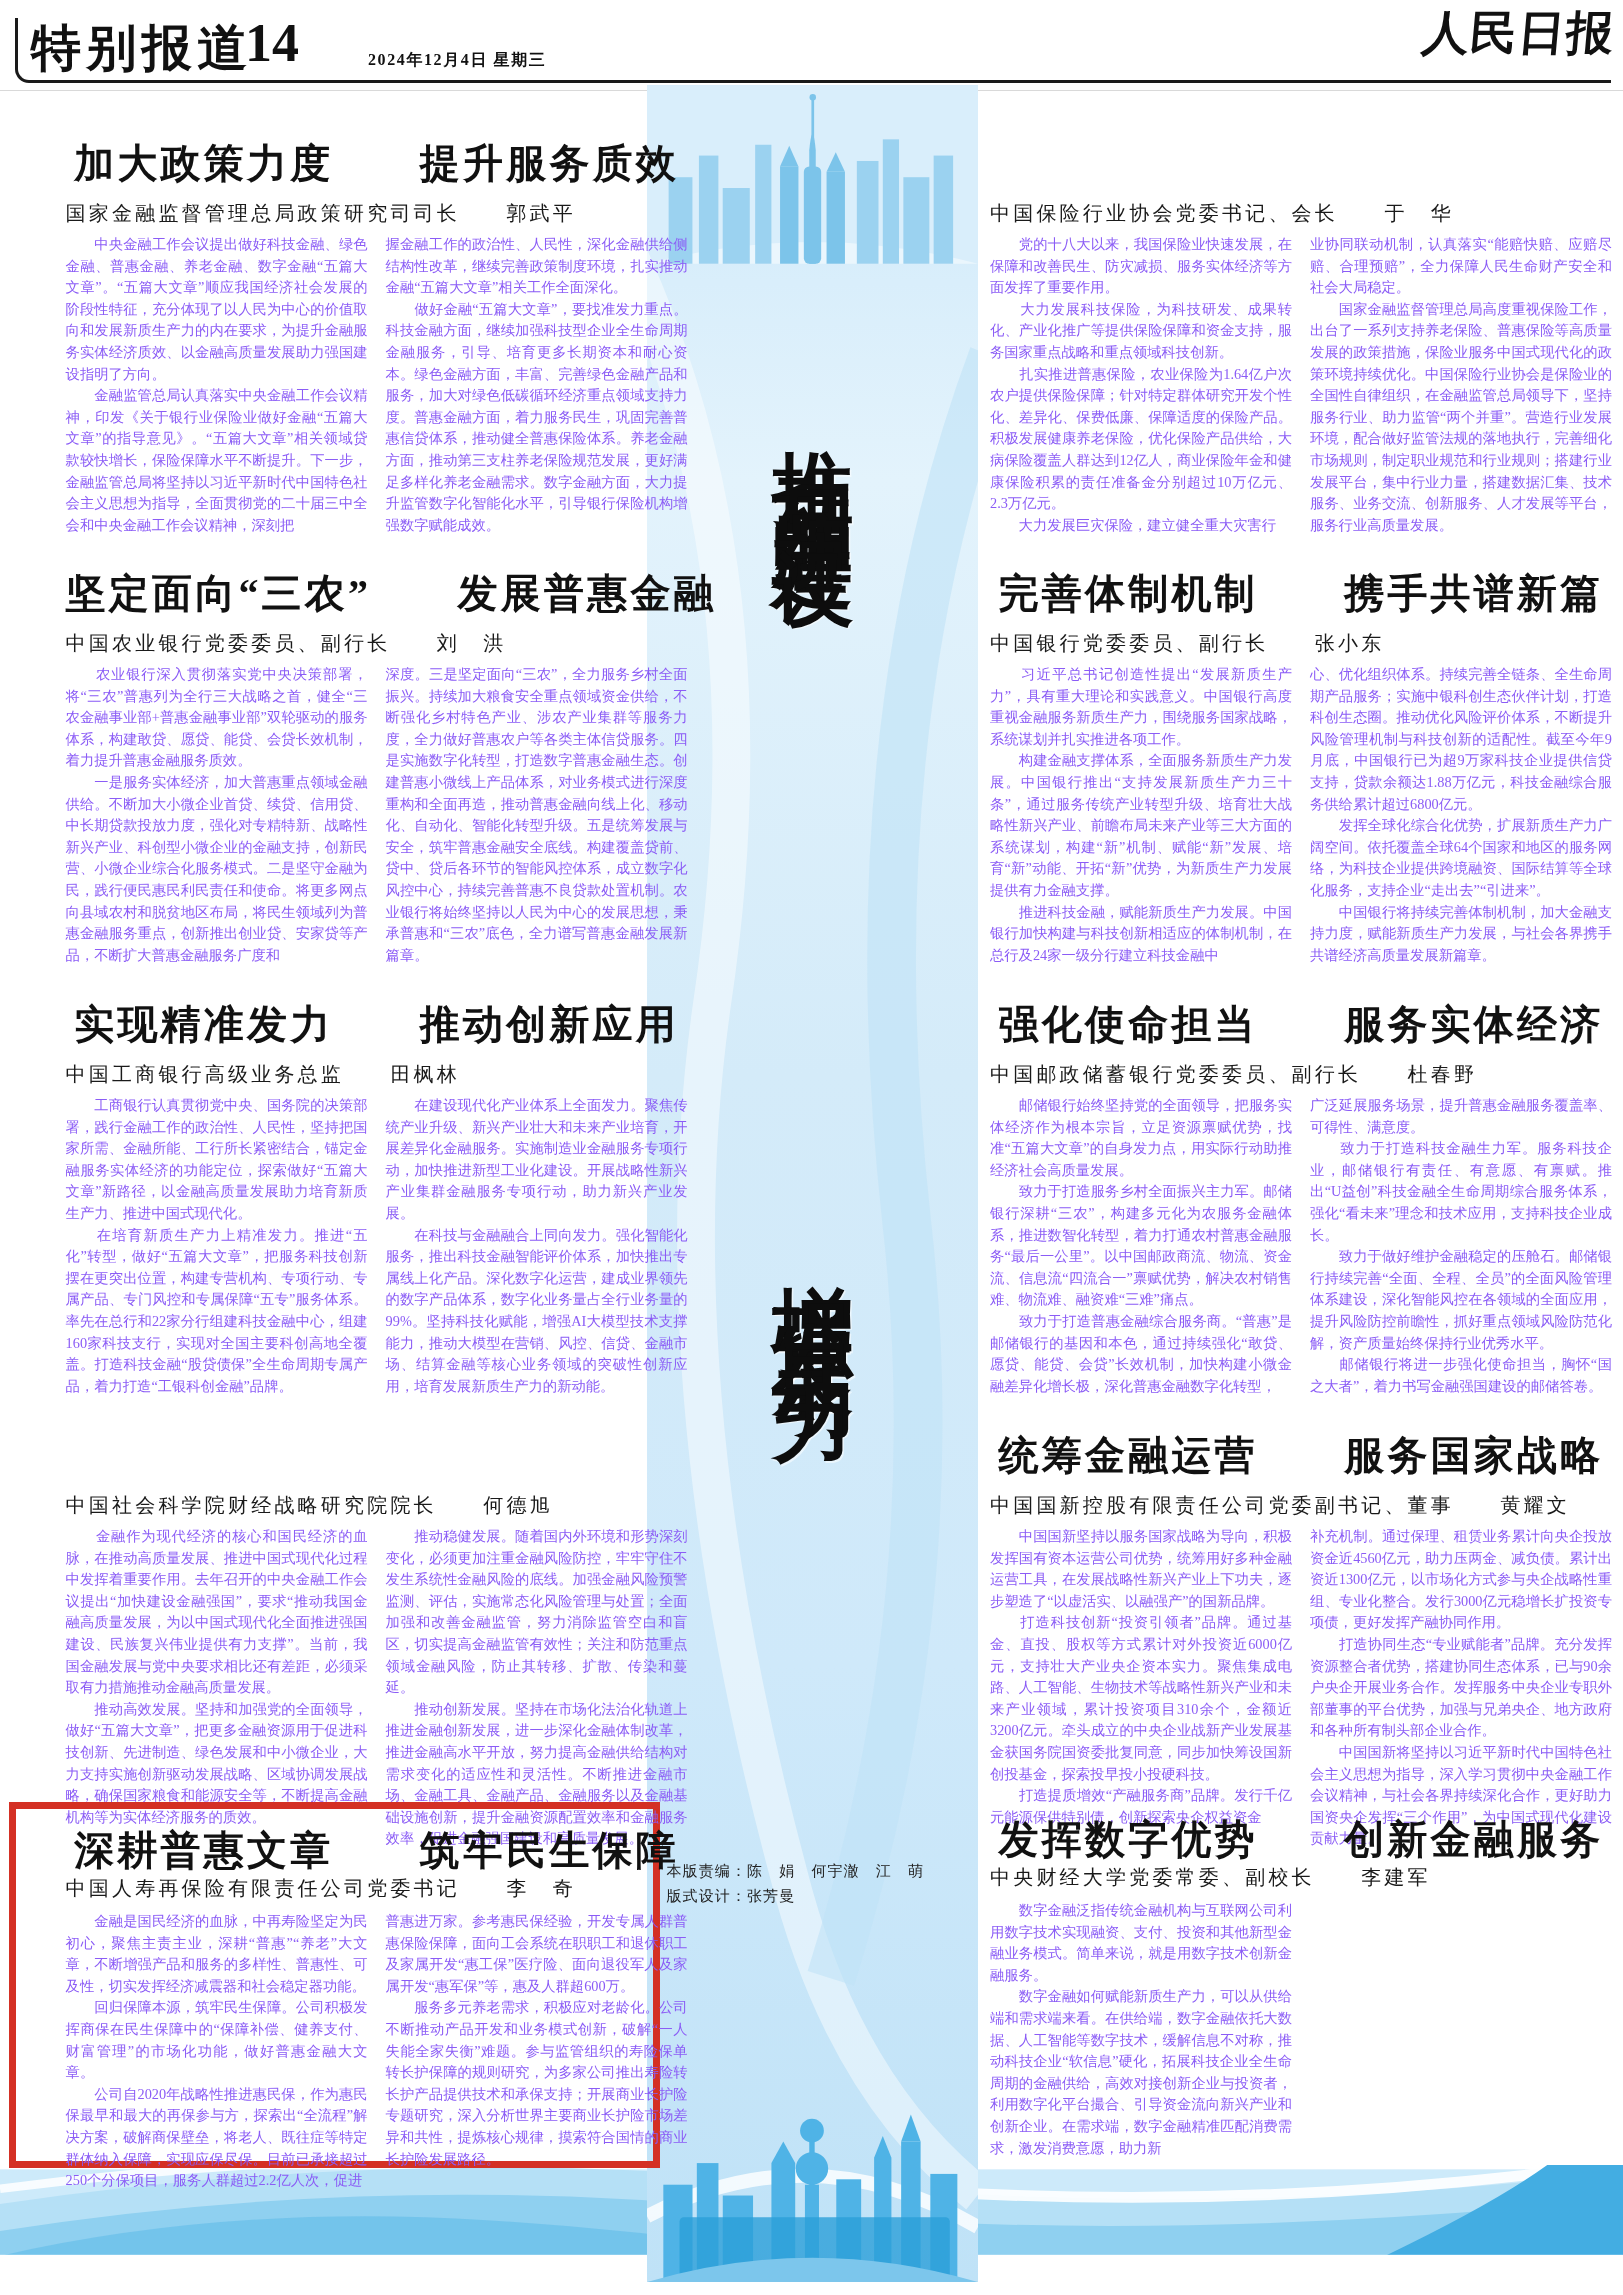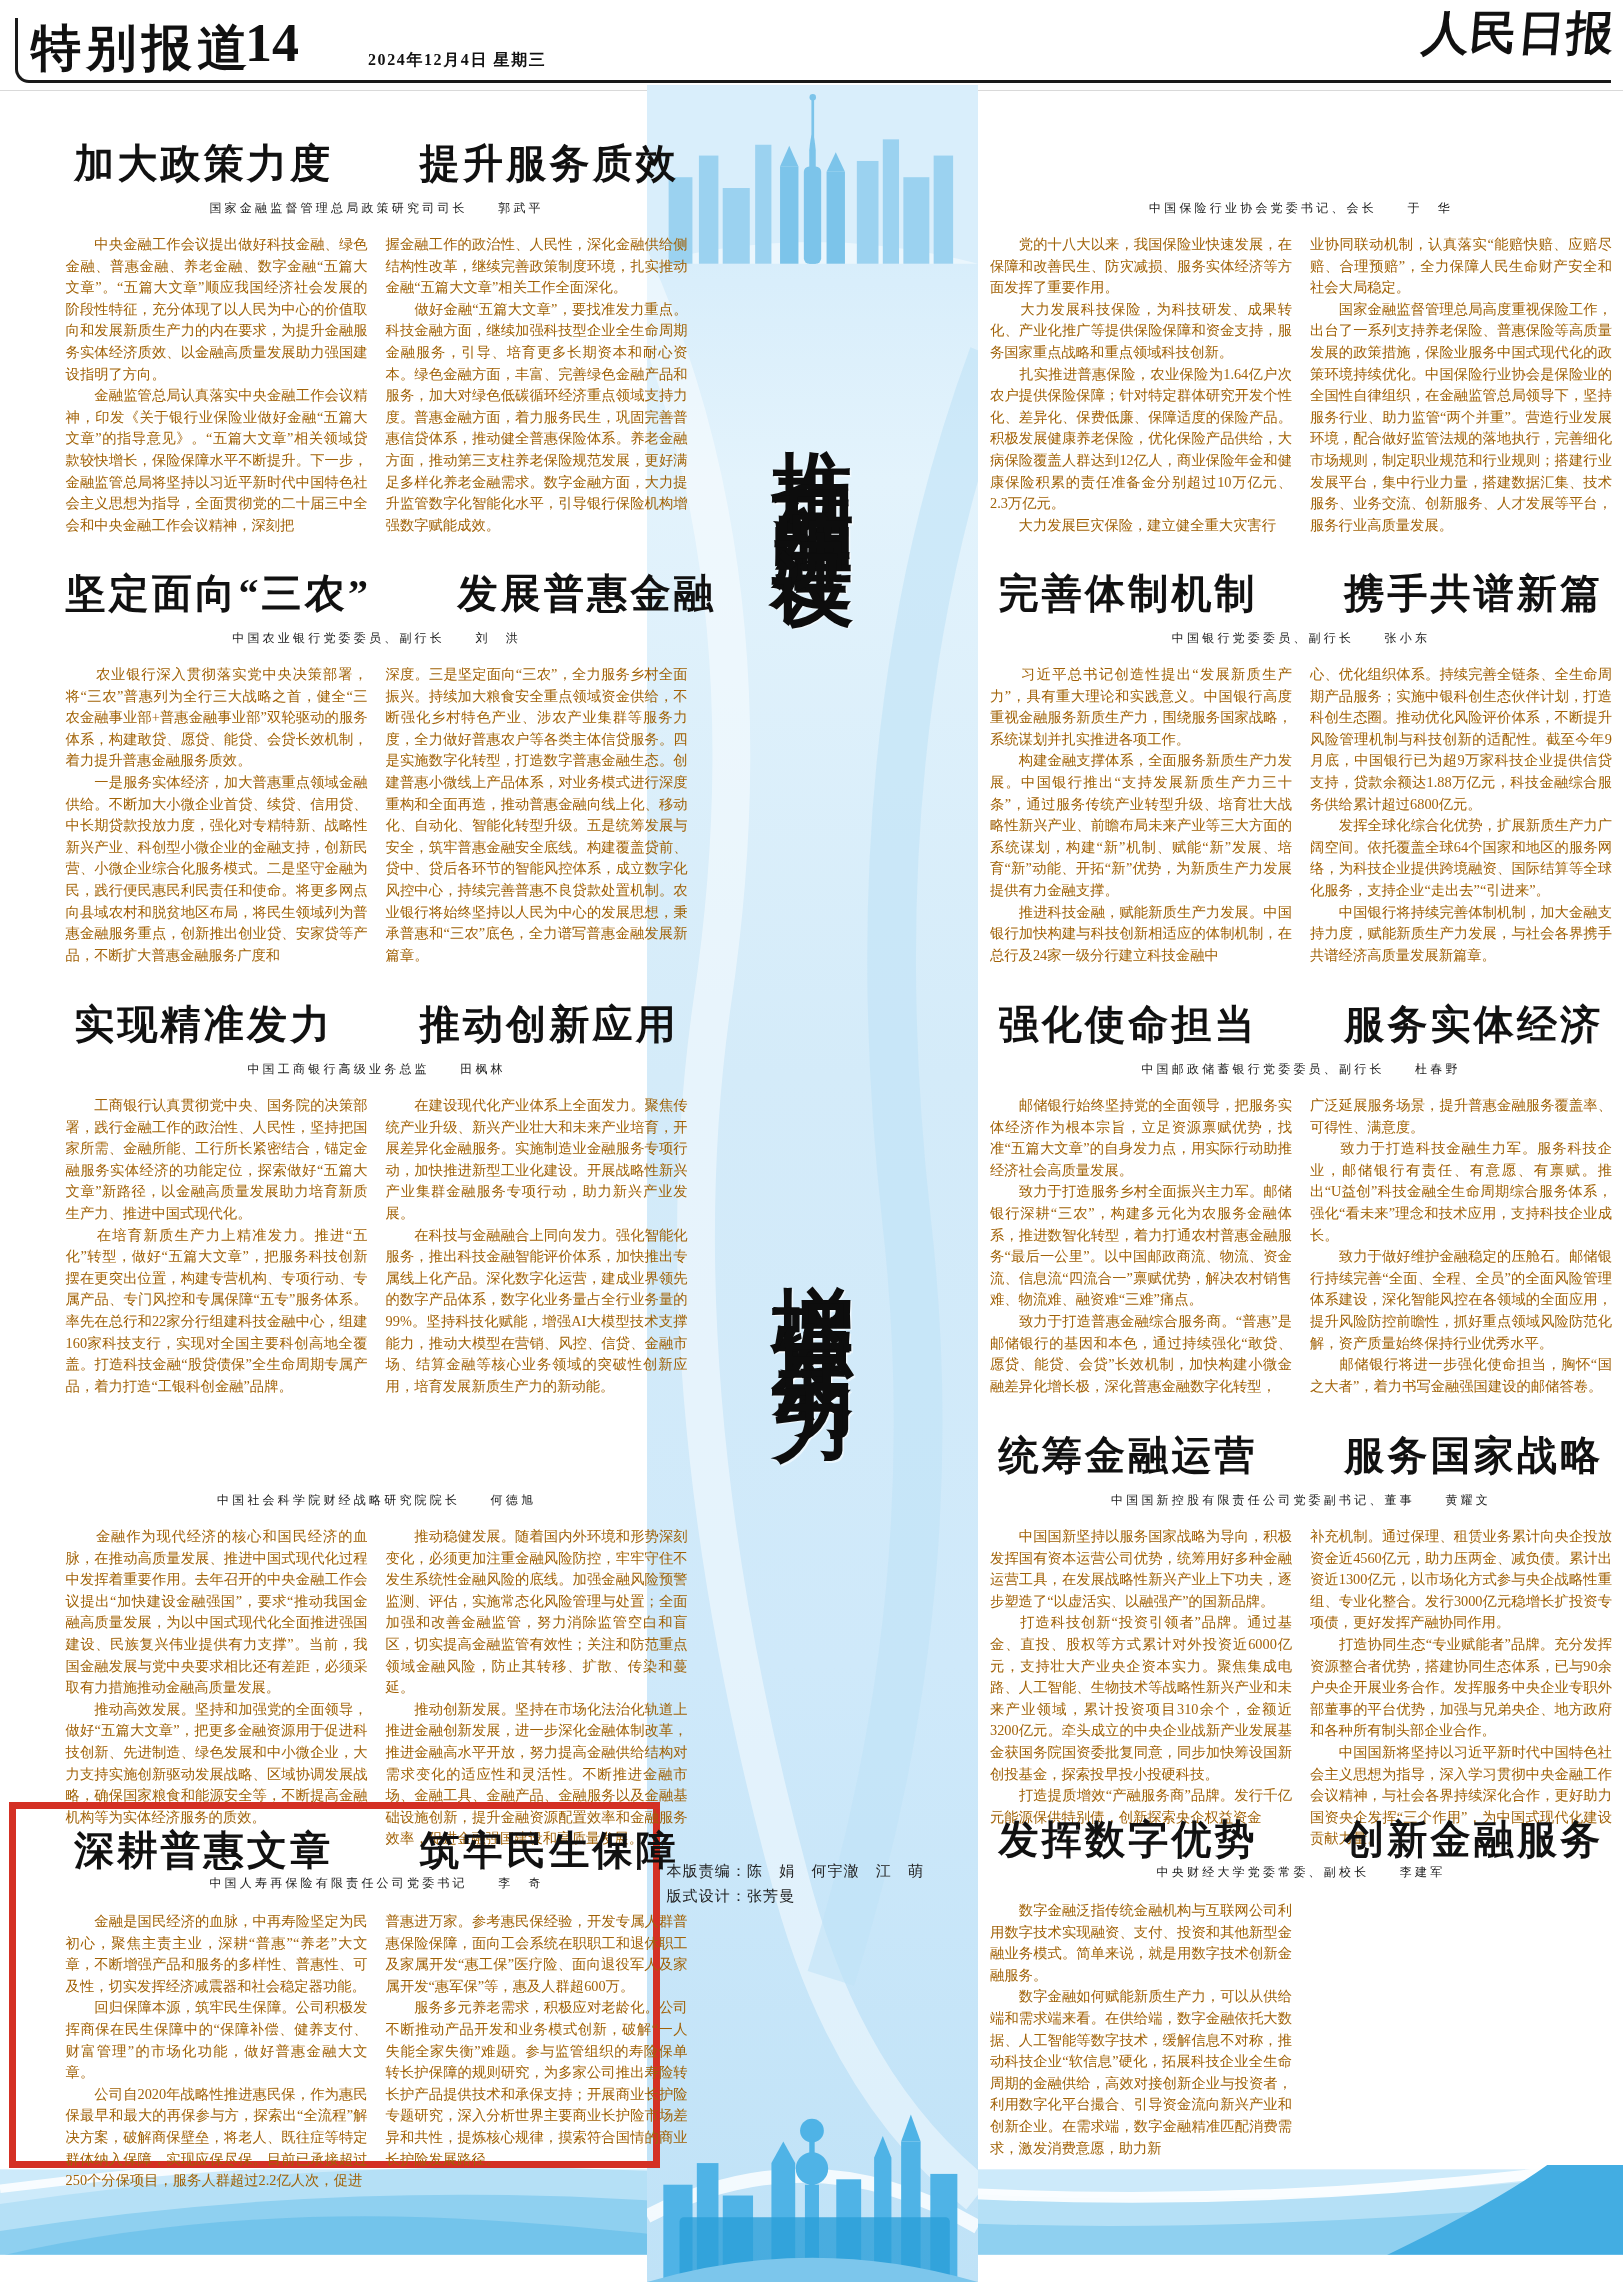--- a/index.html
+++ b/index.html
@@ -28,24 +28,24 @@
   .slogan-bottom{top:1135px;}
   .credits{position:absolute;left:19.5px;top:1774px;font-size:15px;line-height:25px;color:#222;letter-spacing:1.1px;}
   
   .bottom-band{position:absolute;left:0;top:2139px;width:1623px;height:144px;z-index:1;}
   
   .article{position:absolute;width:622px;z-index:3;}
   .a-left{left:21.6px;margin-left:44px;}
   .a-right{left:990px;}
   .a-title{position:absolute;left:0;top:0;width:622px;text-align:center;
     font-size:40px;font-weight:900;letter-spacing:3.2px;white-space:nowrap;}
-  .a-author{position:absolute;left:0;top:64px;width:622px;text-align:center;
-    font-size:12px;letter-spacing:3.2px;color:#1a1a1a;}
+  .a-author{position:absolute;left:0;top:64px;width:622px;
+    font-size:20px;letter-spacing:3.2px;color:#1a1a1a;}
   .a-col{position:absolute;top:98px;width:302px;font-size:14.3px;line-height:21.6px;
-    text-align:justify;white-space:pre-line;color:#a16207;}
+    text-align:justify;white-space:pre-line;color:#8b5cf6;}
   .a-col1{left:0;}
   .a-col2{left:320px;}
   .compact .a-author{top:52px;}
   .compact .a-col{top:88px;}
   
   .red-box{position:absolute;left:8.7px;top:1802px;width:637px;height:352px;
     border:7px solid #d43024;z-index:2;background:transparent;}
 </style>
 </head>
 <body>

